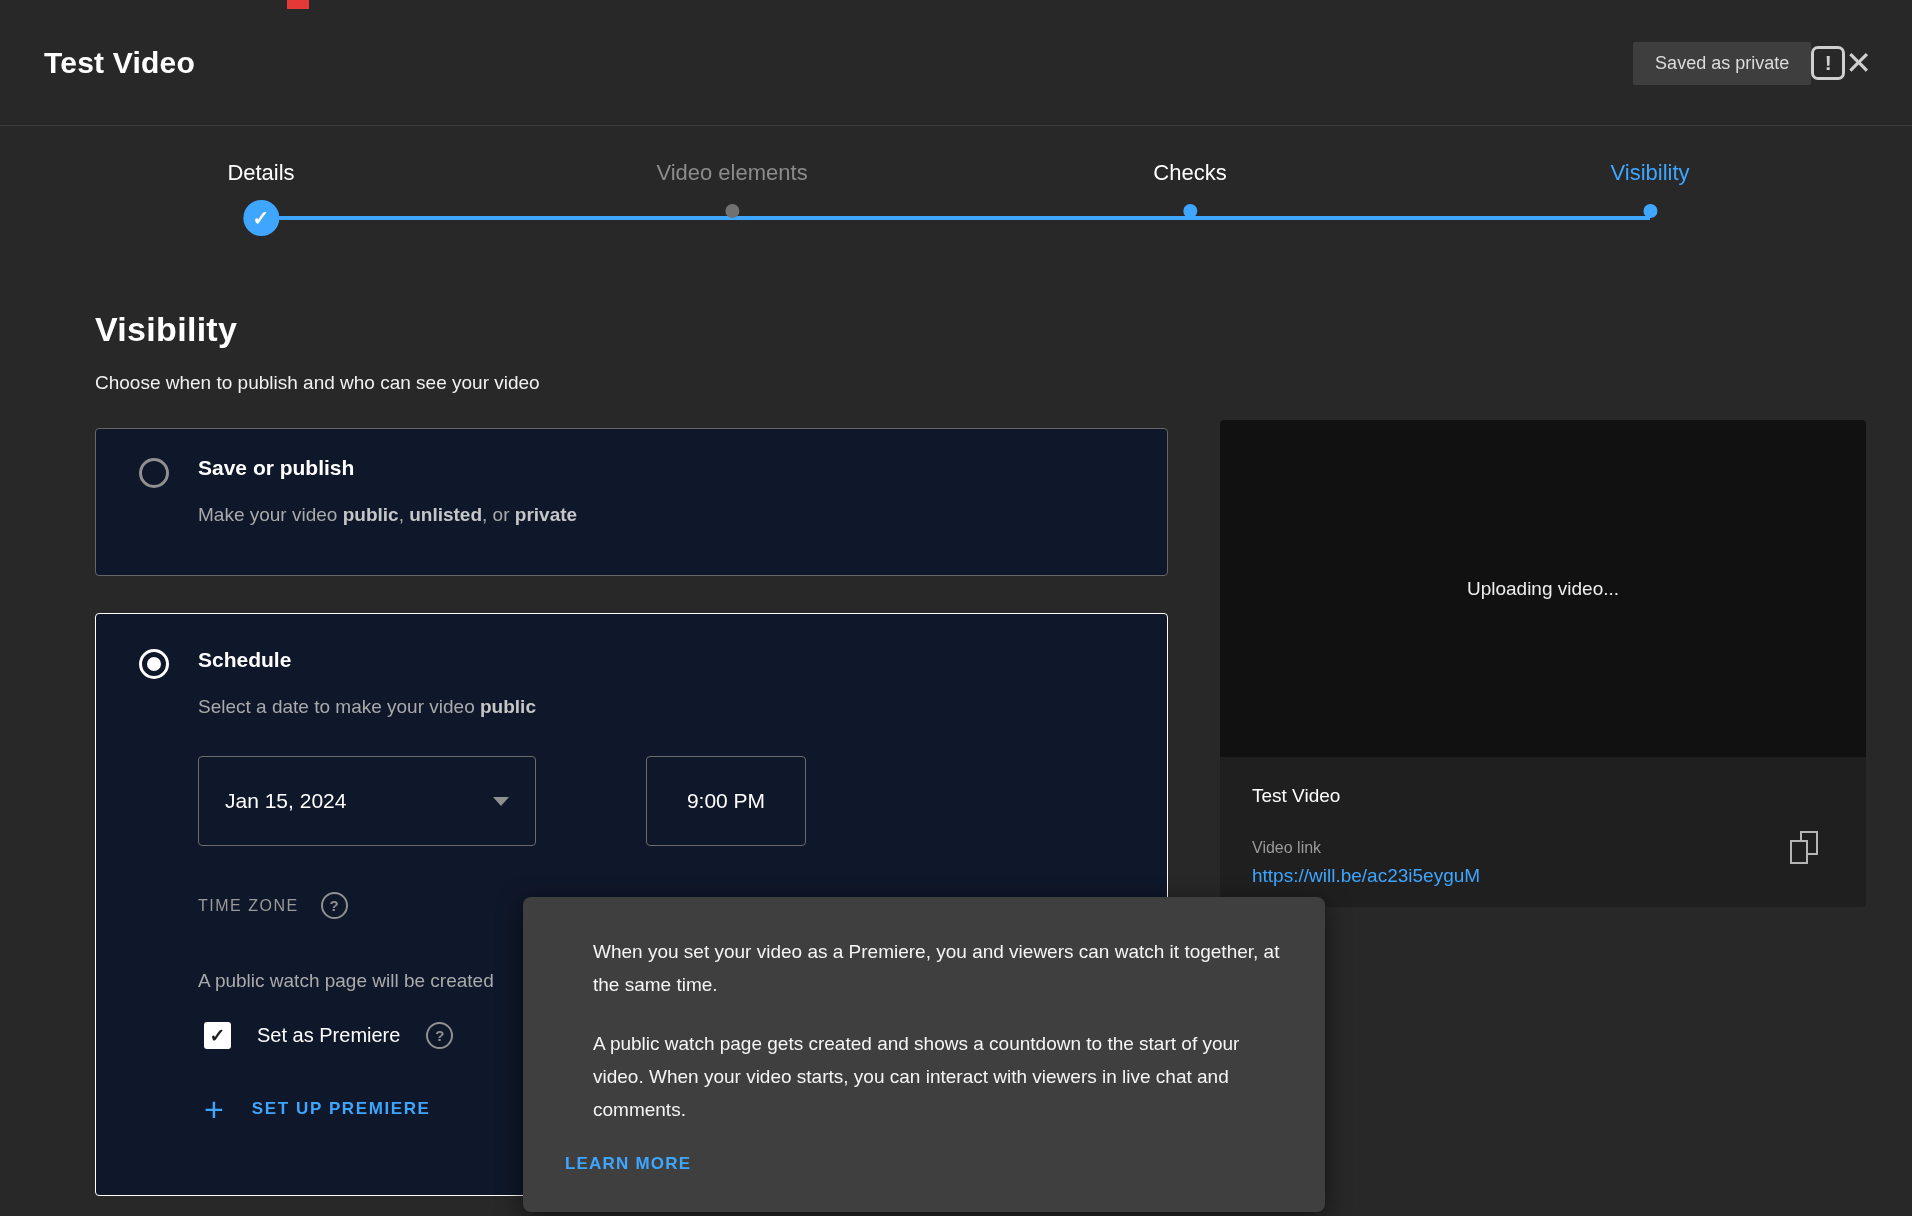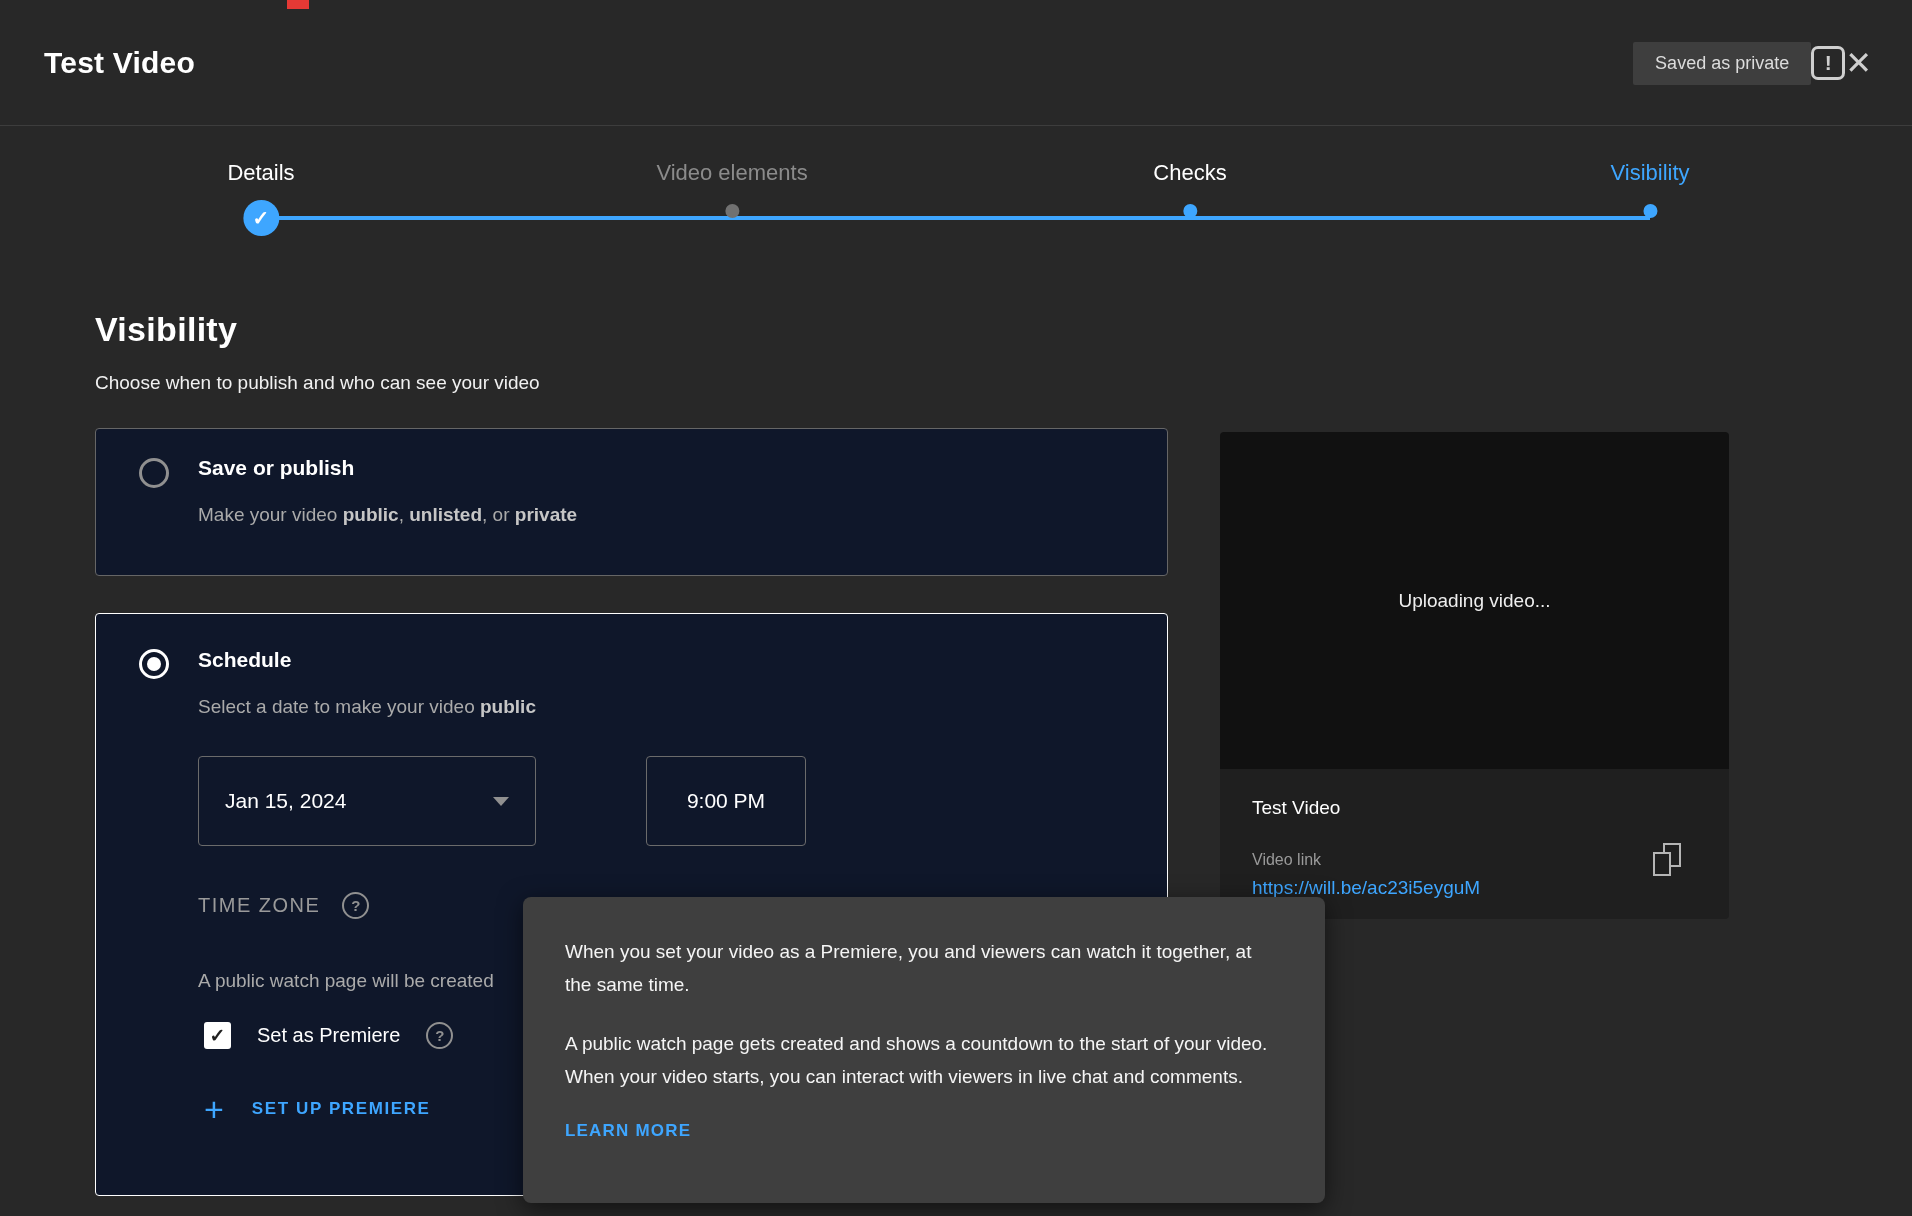--- a/index.html
+++ b/index.html
@@ -97,21 +97,21 @@
     font-size:21px; color:#fff; padding:0 26px;justify-content:center;
   }
   .date-box { left:102px; top:142px; width:338px; height:90px; justify-content:space-between; }
   .time-box { left:550px; top:142px; width:160px; height:90px; }
   .caret-down {
     width:0; height:0; border-left:8px solid transparent; border-right:8px solid transparent;
     border-top:9px solid #909090;
   }
 
   .tz-row { position:absolute; left:102px; top:278px; display:flex; align-items:center; gap:22px; }
-  .tz-label { font-size:20px; letter-spacing:1.5px; color:#9a9a9a; font-weight:500; }
+  .tz-label { font-size:16px; letter-spacing:1.5px; color:#9a9a9a; font-weight:500; }
   .help-icon {
     width:27px; height:27px; border-radius:50%; border:2px solid #909090;
     display:flex; align-items:center; justify-content:center;
     color:#909090; font-size:15px; font-weight:700; cursor:pointer; flex:0 0 auto;
   }
   .watch-note { position:absolute; left:102px; top:356px; font-size:19px; color:#aaa; white-space:nowrap; }
 
   .premiere-row { position:absolute; left:108px; top:408px; display:flex; align-items:center; gap:26px; }
   .checkbox {
     width:27px; height:27px; border-radius:3px; background:#fff;
@@ -127,30 +127,30 @@
   .plus-icon { font-size:34px; font-weight:400; line-height:1; }
   .setup-premiere-label { font-size:17px; font-weight:700; letter-spacing:1.6px; }
 
   
   .tooltip {
     position:absolute; left:523px; top:897px; width:802px; min-height:306px;
     background:#3f3f3f; border-radius:8px; padding:38px 42px;
     box-shadow:0 6px 24px rgba(0,0,0,.55);
     z-index:10;
   }
-  .tooltip p { font-size:19px; line-height:33px; color:#f5f5f5; }
+  .tooltip p { font-size:19px; line-height:33px; color:#f5f5f5;margin-left:28px; }
   .tooltip p + p { margin-top:26px; }
   .learn-more {
     display:inline-block; margin-top:28px;
     color:#3ea6ff; font-size:17px; font-weight:700; letter-spacing:1.2px; cursor:pointer;
   }
 
   
   .preview-card {
-    position:absolute; left:1220px; top:432px; width:509px;
+    position:absolute; left:1220px; top:420px; width:646px;
     border-radius:4px; overflow:hidden;
   }
   .preview-video {
     height:337px; background:#111;
     display:flex; align-items:center; justify-content:center;
     font-size:19px; color:#eee;
   }
   .preview-info { position:relative; height:150px; background:#1f1f1f; }
   .preview-title { position:absolute; left:32px; top:28px; font-size:19px; color:#fff; }
   .preview-link-label { position:absolute; left:32px; top:82px; font-size:16px; color:#9a9a9a; }

